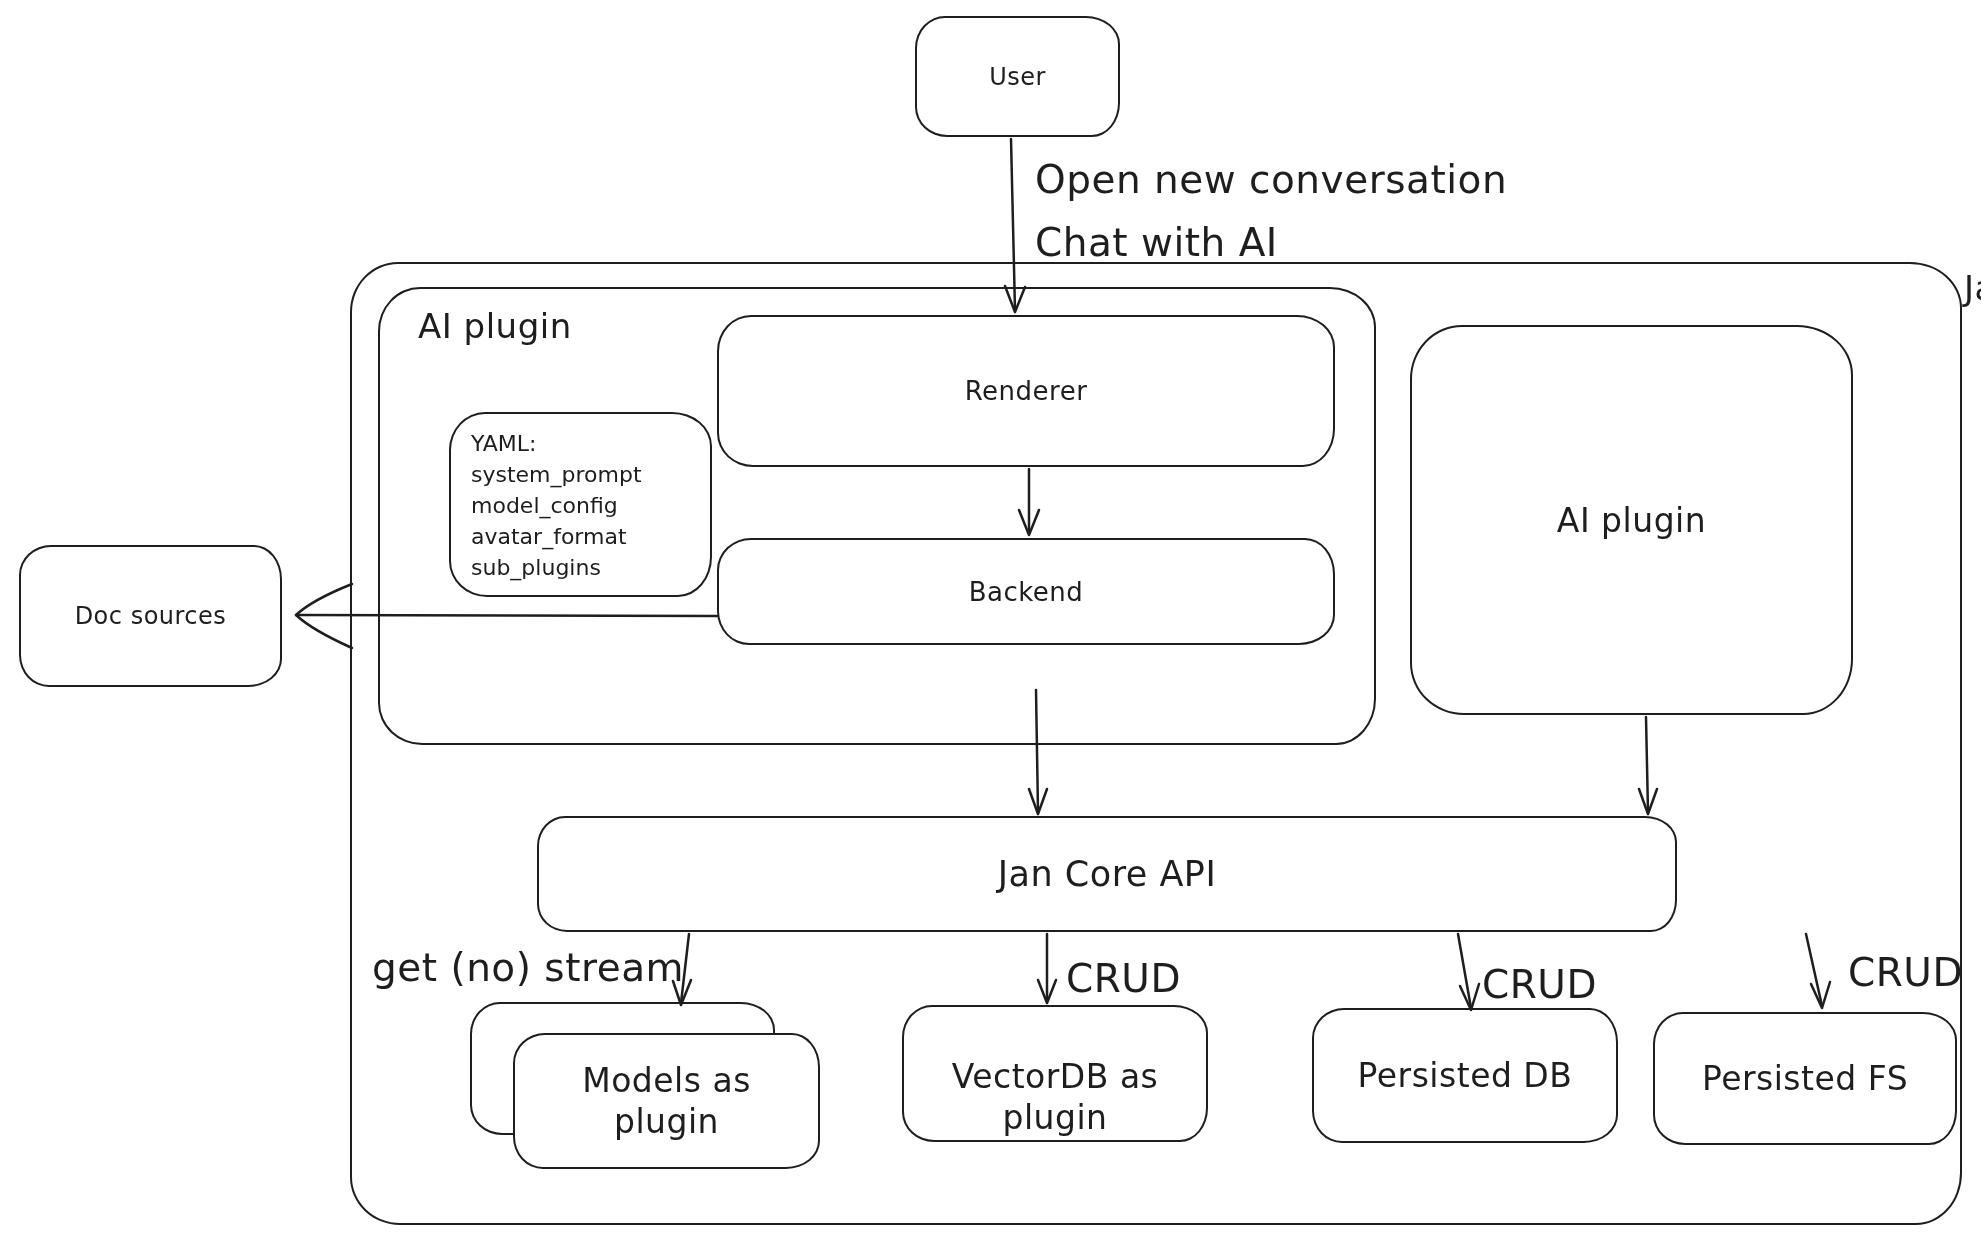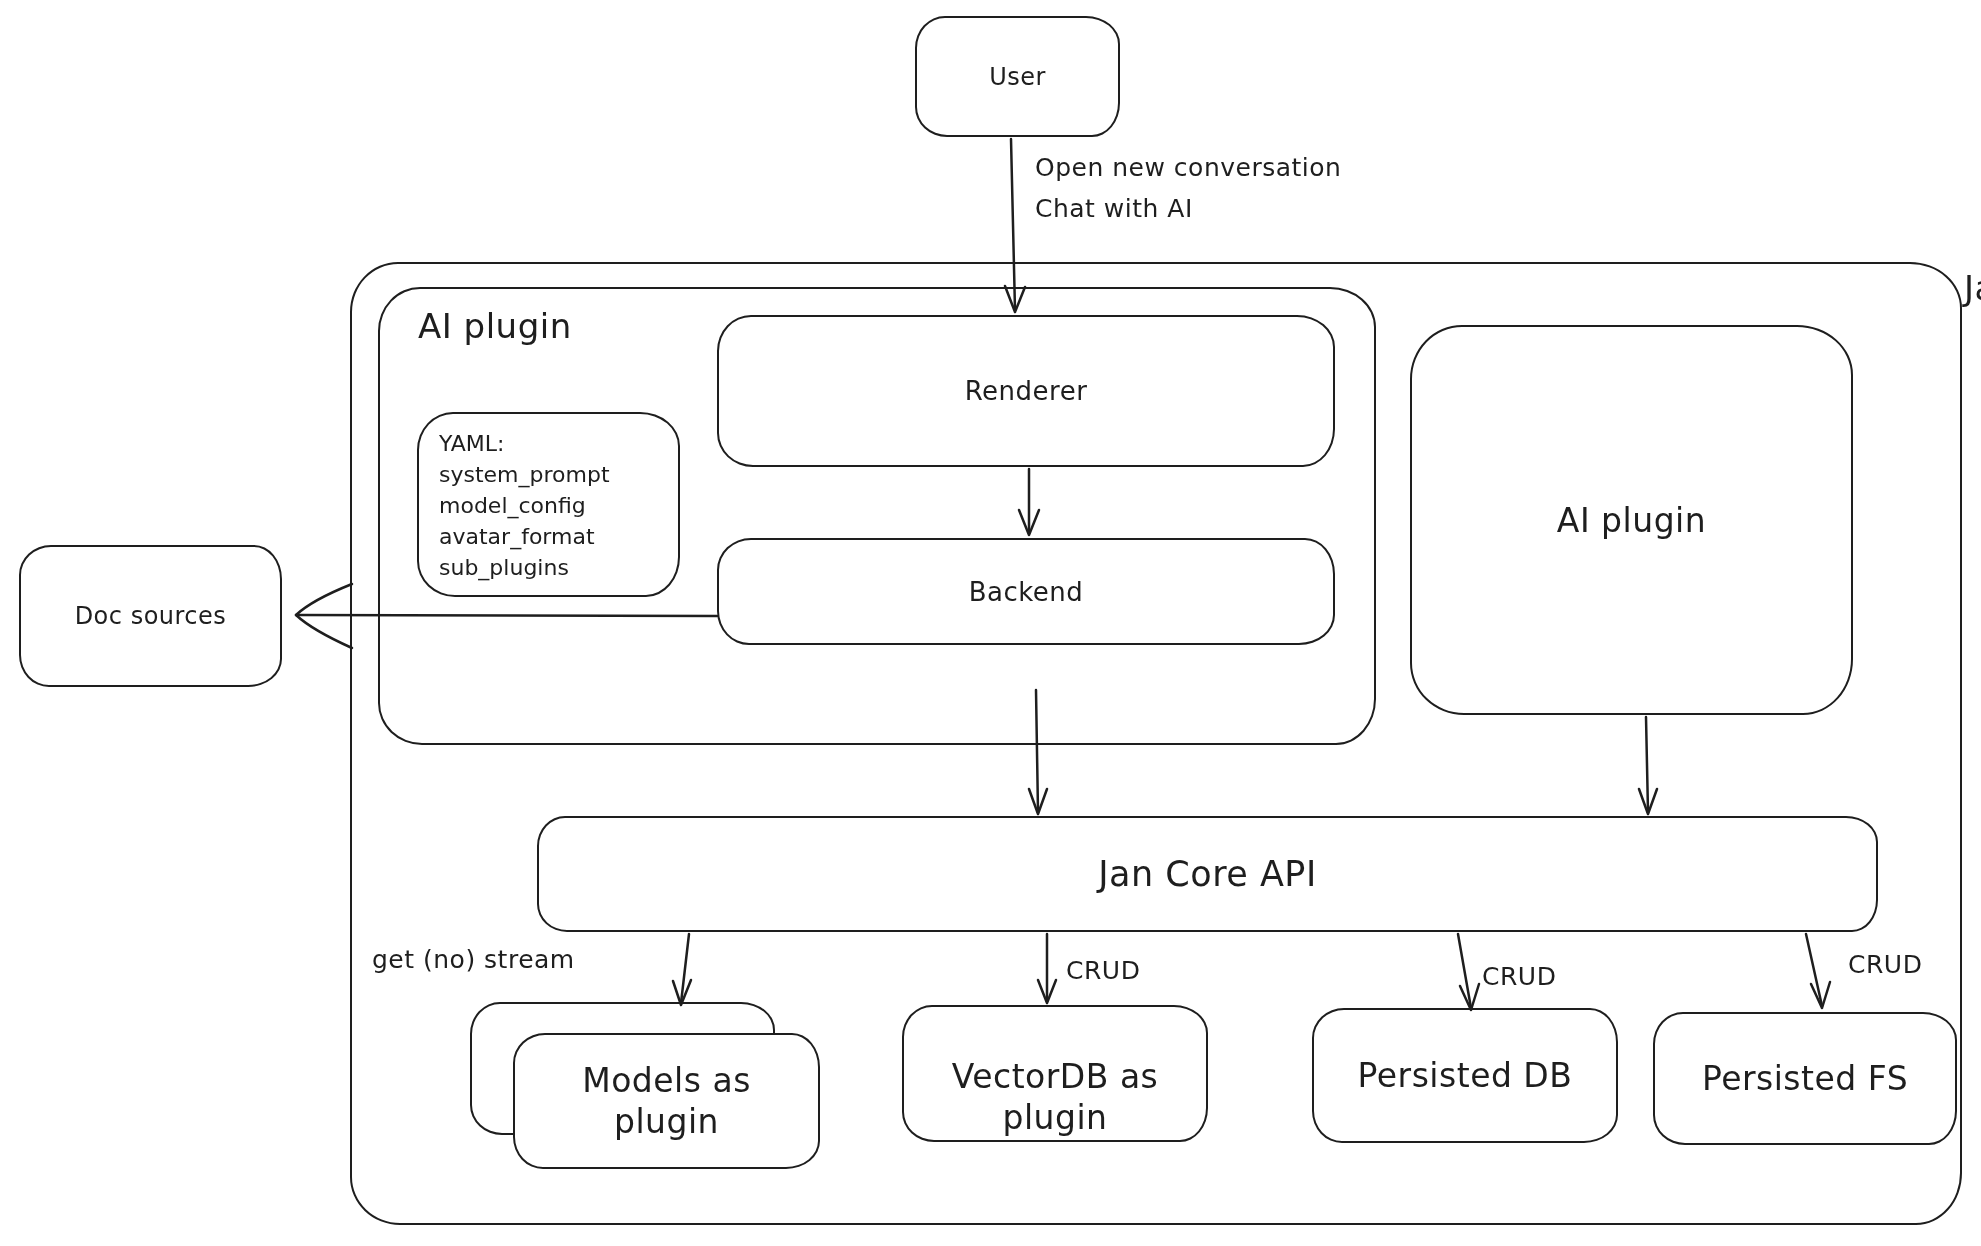--- a/index.html
+++ b/index.html
@@ -24,54 +24,54 @@
   }
   .container-box {
     position: absolute;
     border: 2.5px solid #1e1e1e;
     background: #ffffff;
     box-sizing: border-box;
   }
   .node-label { font-size: 26px; letter-spacing: 0.5px; }
   .floating-label {
     position: absolute;
-    font-size: 25px;
+    font-size: 39px;
     letter-spacing: 0.5px;
     white-space: nowrap;
   }
 
   
   .user-box   { left: 915px; top: 16px;  width: 205px; height: 121px;
                 border-radius: 30px 34px 28px 32px / 32px 28px 34px 30px; }
   .jan-box    { left: 350px; top: 262px; width: 1612px; height: 963px;
                 border-radius: 48px 52px 46px 50px / 50px 46px 52px 48px; }
   .jan-label  { left: 1964px; top: 268px; font-size: 34px; }
 
   .ai-left-box  { left: 378px; top: 287px; width: 998px; height: 458px;
                   border-radius: 42px 46px 40px 44px / 44px 40px 46px 42px; }
   .ai-left-label{ left: 418px; top: 306px; font-size: 34px; }
 
   .renderer-box { left: 717px; top: 315px; width: 618px; height: 152px;
                   border-radius: 34px 38px 32px 36px / 36px 32px 38px 34px; }
   .backend-box  { left: 717px; top: 538px; width: 618px; height: 107px;
                   border-radius: 34px 30px 36px 32px / 32px 36px 30px 34px; }
 
-  .yaml-box   { left: 417px; top: 412px; width: 263px; height: 185px;
+  .yaml-box   { left: 449px; top: 412px; width: 263px; height: 185px;
                 border-radius: 36px 40px 34px 38px / 38px 34px 40px 36px;
                 align-items: flex-start; justify-content: flex-start;
                 padding: 14px 0 0 20px; text-align: left; }
   .yaml-box .yaml-line { display: block; font-size: 22px; line-height: 31px; }
 
   .doc-box    { left: 19px;  top: 545px; width: 263px; height: 142px;
                 border-radius: 32px 28px 34px 30px / 30px 34px 28px 32px; }
 
   .ai-right-box { left: 1410px; top: 325px; width: 443px; height: 390px;
                   border-radius: 52px 56px 50px 54px / 54px 50px 56px 52px; }
 
-  .core-box   { left: 537px; top: 816px; width: 1341px; height: 116px;
+  .core-box   { left: 537px; top: 816px; width: 1140px; height: 116px;
                 border-radius: 28px 32px 26px 30px / 30px 26px 32px 28px; }
   .core-box .node-label { font-size: 35px; }
 
   .models-back  { left: 470px; top: 1002px; width: 305px; height: 133px;
                   border-radius: 30px 34px 28px 32px / 32px 28px 34px 30px; }
   .models-front { left: 513px; top: 1033px; width: 307px; height: 136px;
                   border-radius: 32px 28px 34px 30px / 30px 34px 28px 32px; }
   .models-front .node-label { width: 230px; white-space: normal; line-height: 1.25; }
 
   .vectordb-box { left: 902px; top: 1005px; width: 306px; height: 137px;

